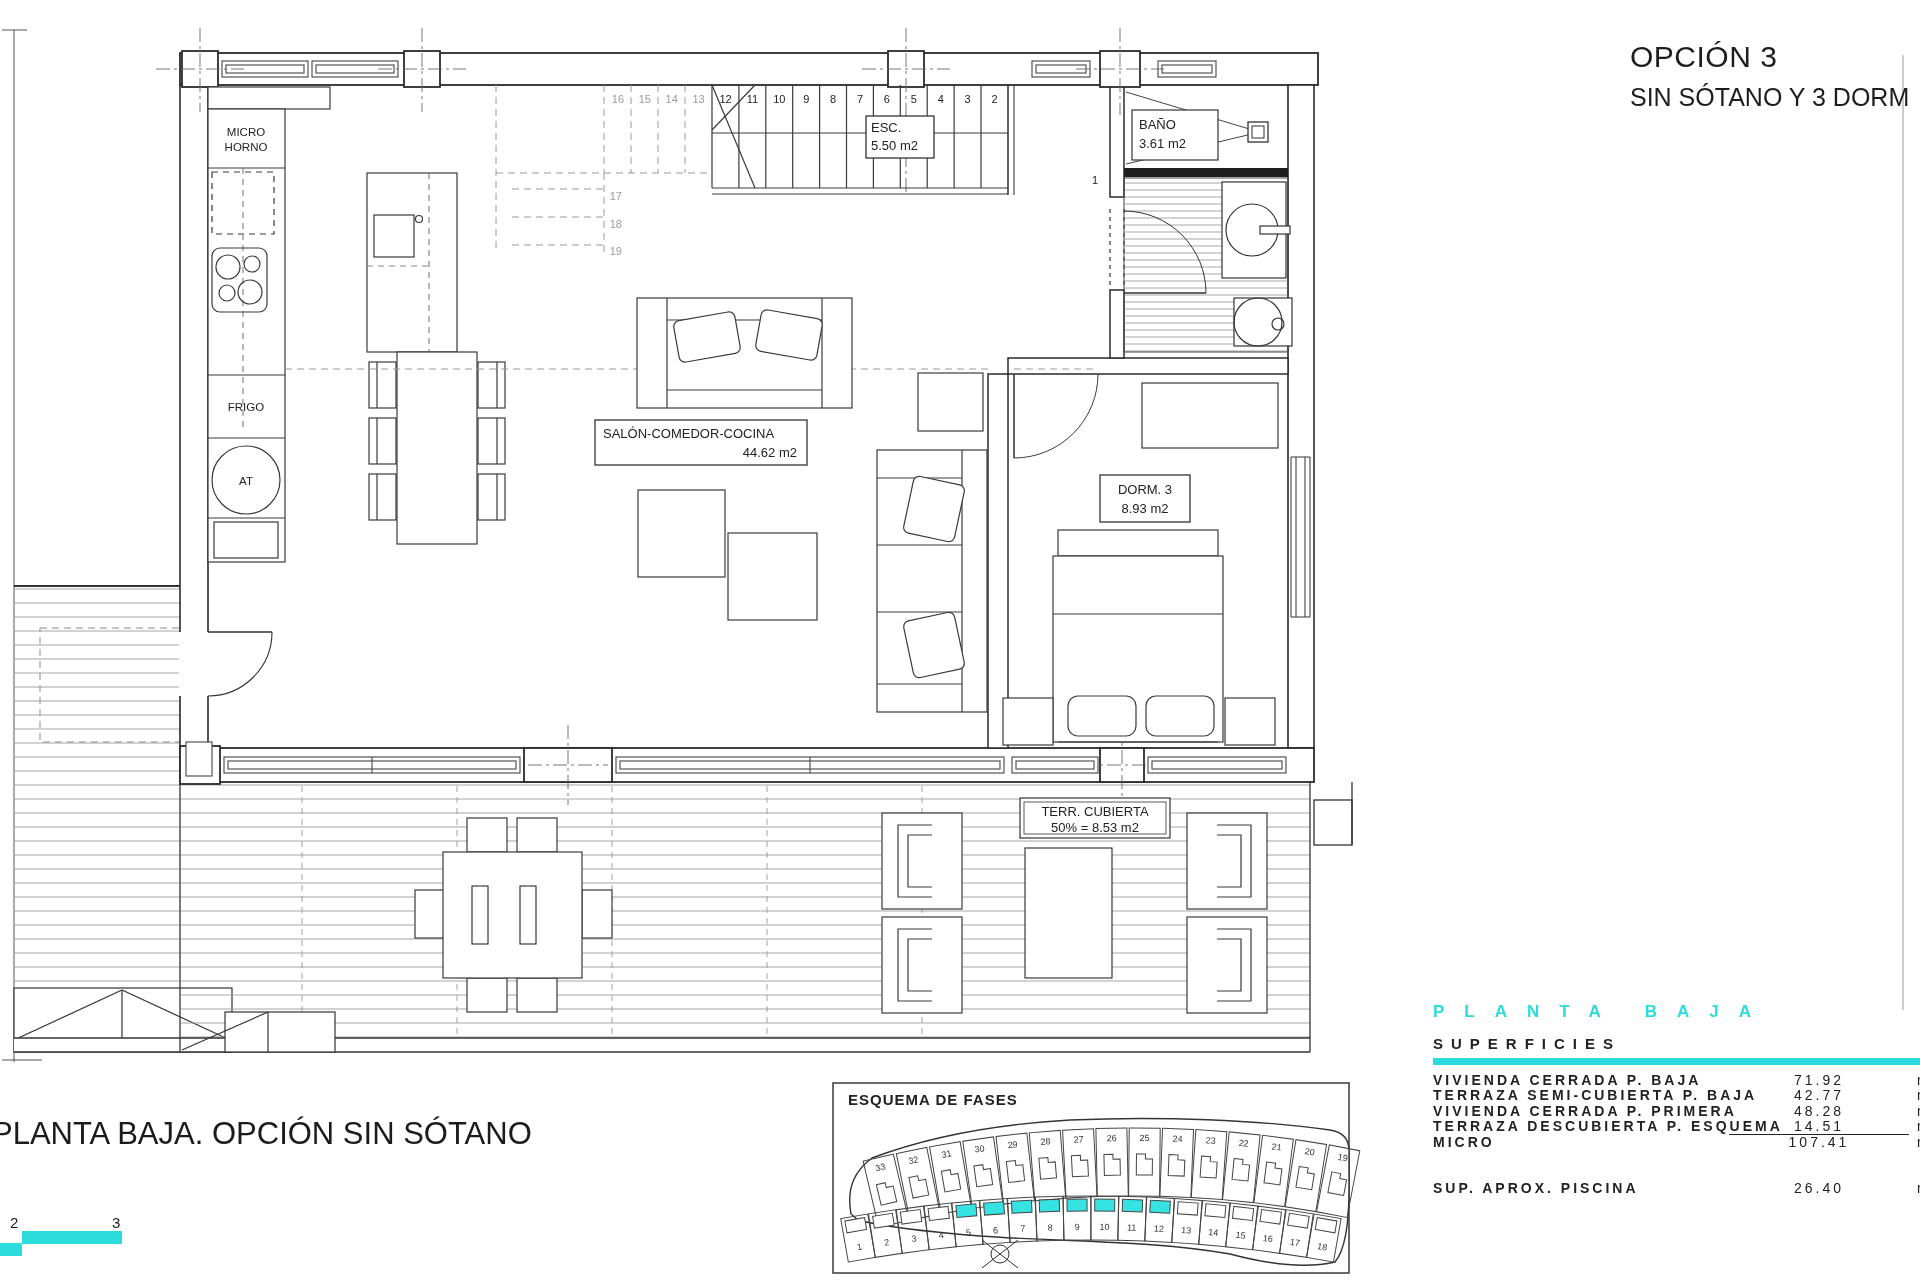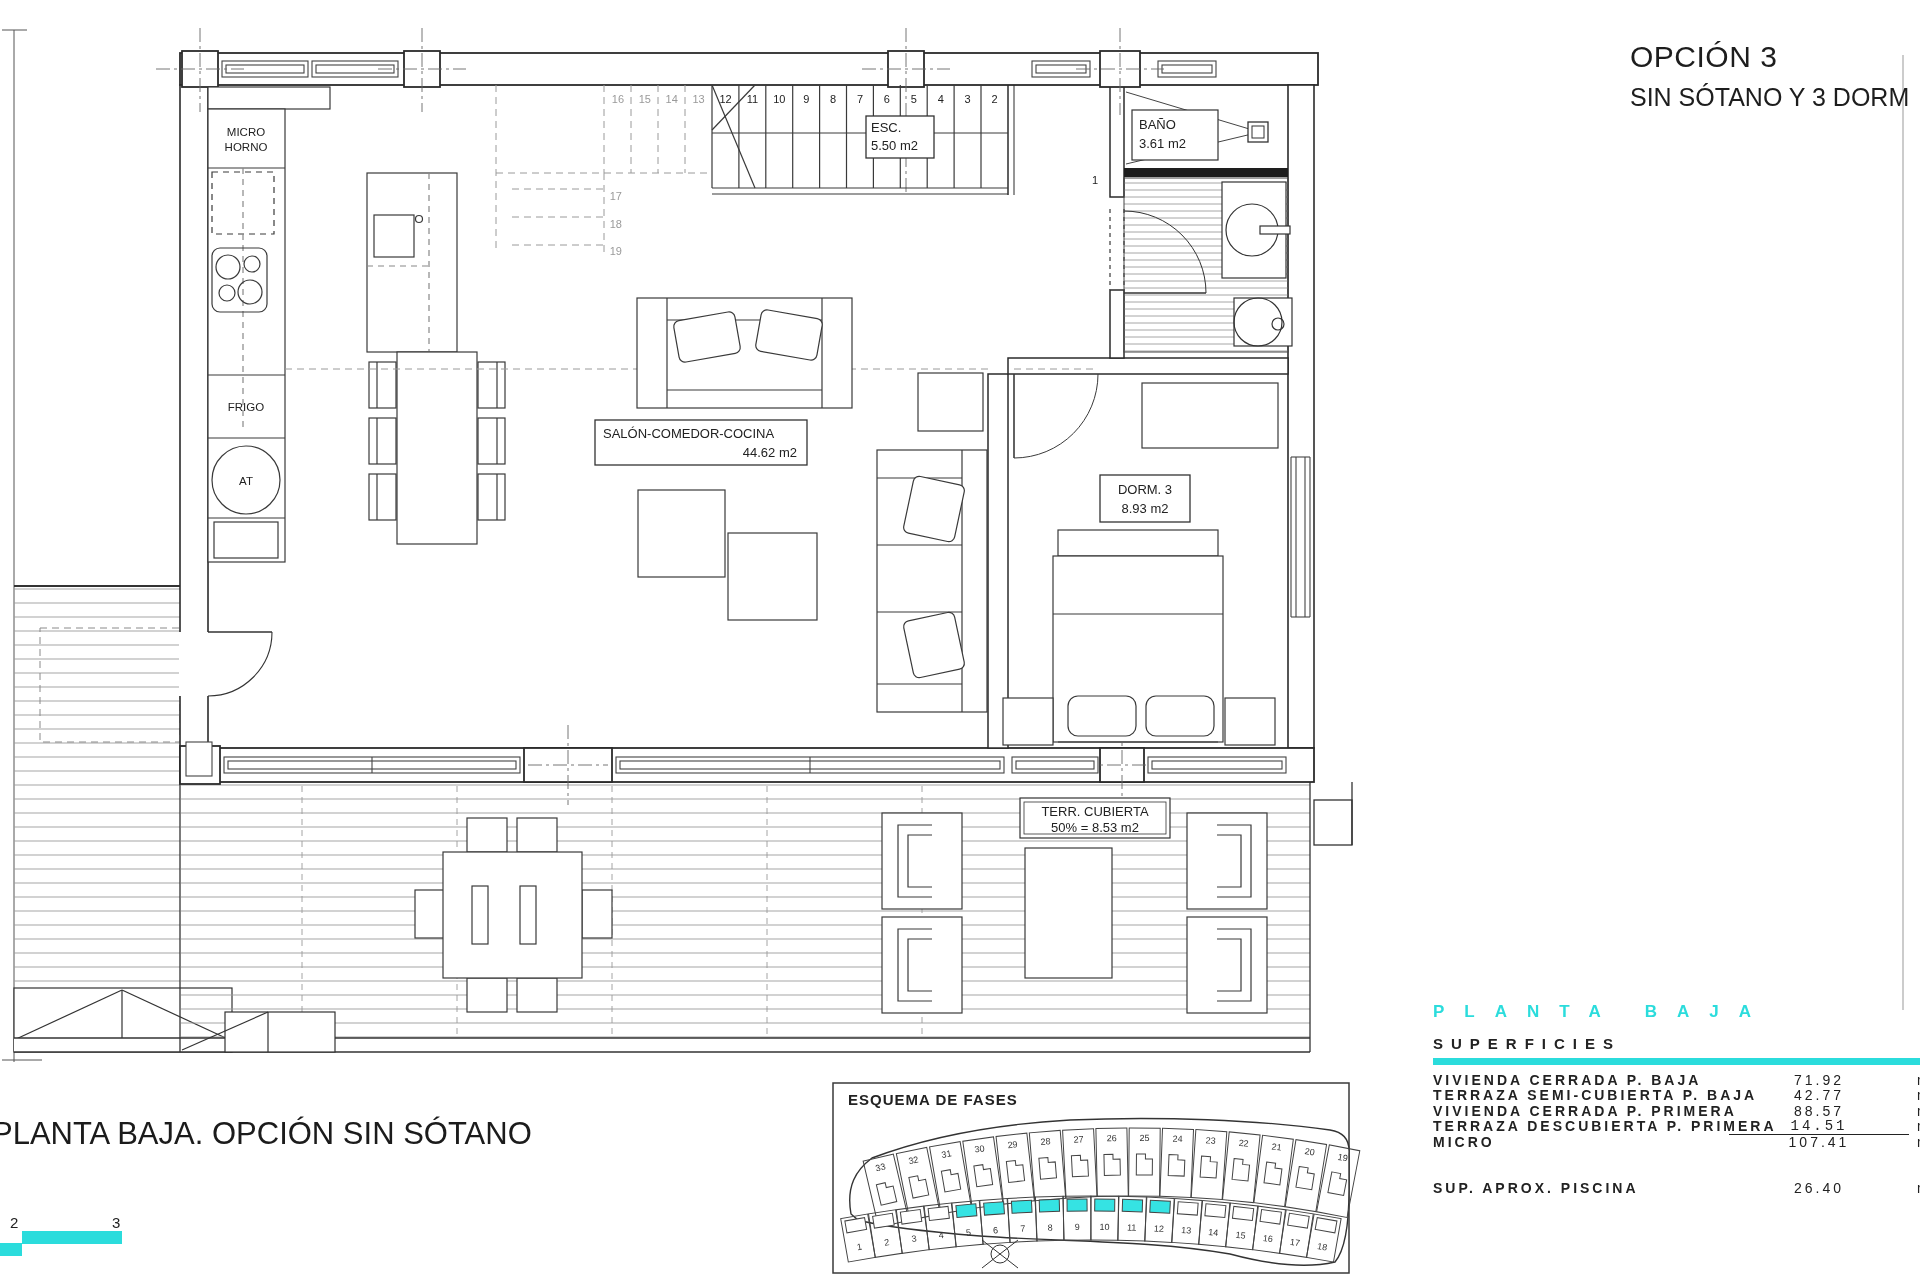--- a/index.html
+++ b/index.html
@@ -26,21 +26,21 @@
   #scalebar .segB{left:22px;top:17px;width:100px;}
   #surfaces{position:absolute;left:1433px;top:1002px;width:520px;}
   #surfaces .head{font-size:17px;font-weight:bold;letter-spacing:20px;color:var(--accent,#2bdcdc);white-space:nowrap;}
   #surfaces .sub{font-size:15px;font-weight:bold;letter-spacing:8px;color:#222;margin-top:13px;white-space:nowrap;}
   #surfaces .bar{height:7px;background:var(--accent,#2bdcdc);width:500px;margin-top:6px;}
   #surface-rows{margin-top:7px;position:relative;}
   .srow{position:relative;height:15.4px;font-size:14px;letter-spacing:3px;white-space:nowrap;}
   .srow.gap{margin-top:31px;}
   .srow .lbl{position:absolute;left:0;top:0;font-weight:bold;}
   .srow .val{position:absolute;left:296px;width:180px;text-align:center;top:0;}
-  .srow .val.uline{border-bottom:1.6px solid #222;font-family:Liberation Mono, monospace;}
+  .srow .val.uline{border-bottom:1.6px solid #222;}
   .srow .unit{position:absolute;left:484px;top:0;}
 </style>
 </head>
 <body>
 
 <svg id="plan-svg" width="1920" height="1280" viewBox="0 0 1920 1280" style="position:absolute;left:0;top:0;">
   <defs>
     <pattern id="deck" width="10" height="14" patternUnits="userSpaceOnUse">
       <path d="M0 1 H10" stroke="#9b9b9b" stroke-width="0.9" fill="none"></path>
     </pattern>
@@ -608,25 +608,25 @@
         <span class="val">71.92</span>
         <span class="unit">m2</span>
       </div>
       <div class="srow">
         <span class="lbl">TERRAZA SEMI-CUBIERTA P. BAJA</span>
         <span class="val">42.77</span>
         <span class="unit">m2</span>
       </div>
       <div class="srow">
         <span class="lbl">VIVIENDA CERRADA P. PRIMERA</span>
-        <span class="val">88.57</span>
+        <span class="val">48.28</span>
         <span class="unit">m2</span>
       </div>
       <div class="srow">
-        <span class="lbl">TERRAZA DESCUBIERTA P. PRIMERA</span>
+        <span class="lbl">TERRAZA DESCUBIERTA P. ESQUEMA</span>
         <span class="val uline">14.51</span>
         <span class="unit">m2</span>
       </div>
       <div class="srow">
         <span class="lbl">MICRO</span>
         <span class="val">107.41</span>
         <span class="unit">m2</span>
       </div>
       <div class="srow gap">
         <span class="lbl">SUP.  APROX.  PISCINA</span>

